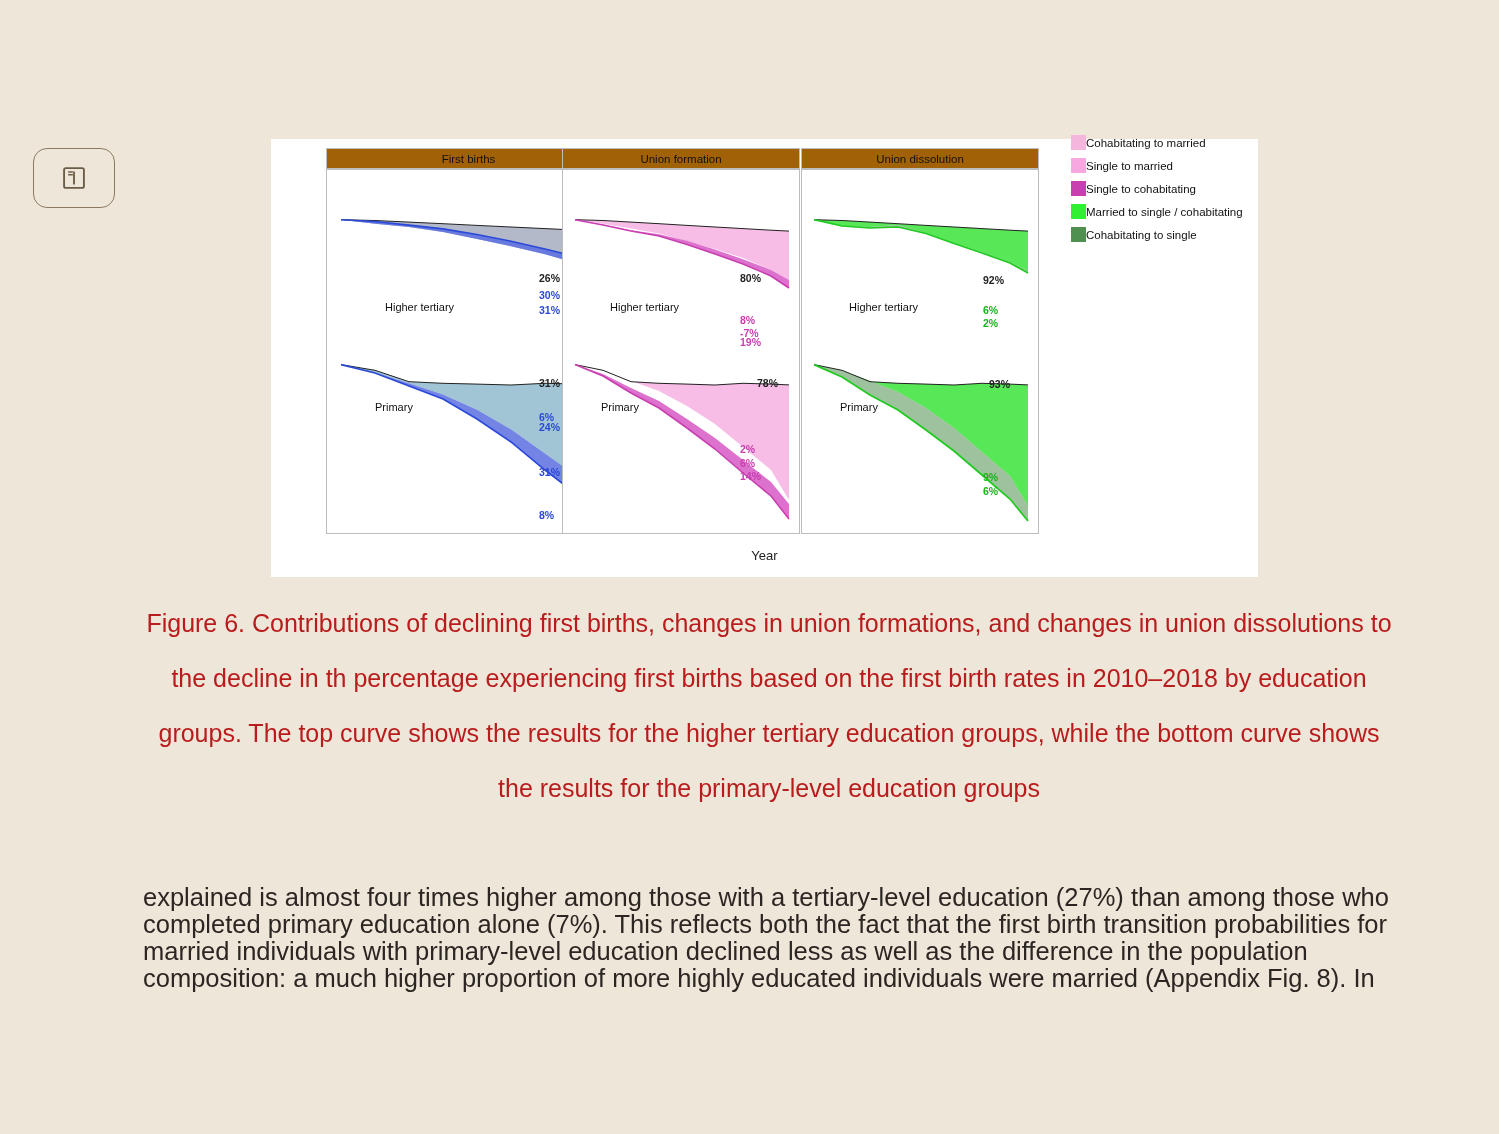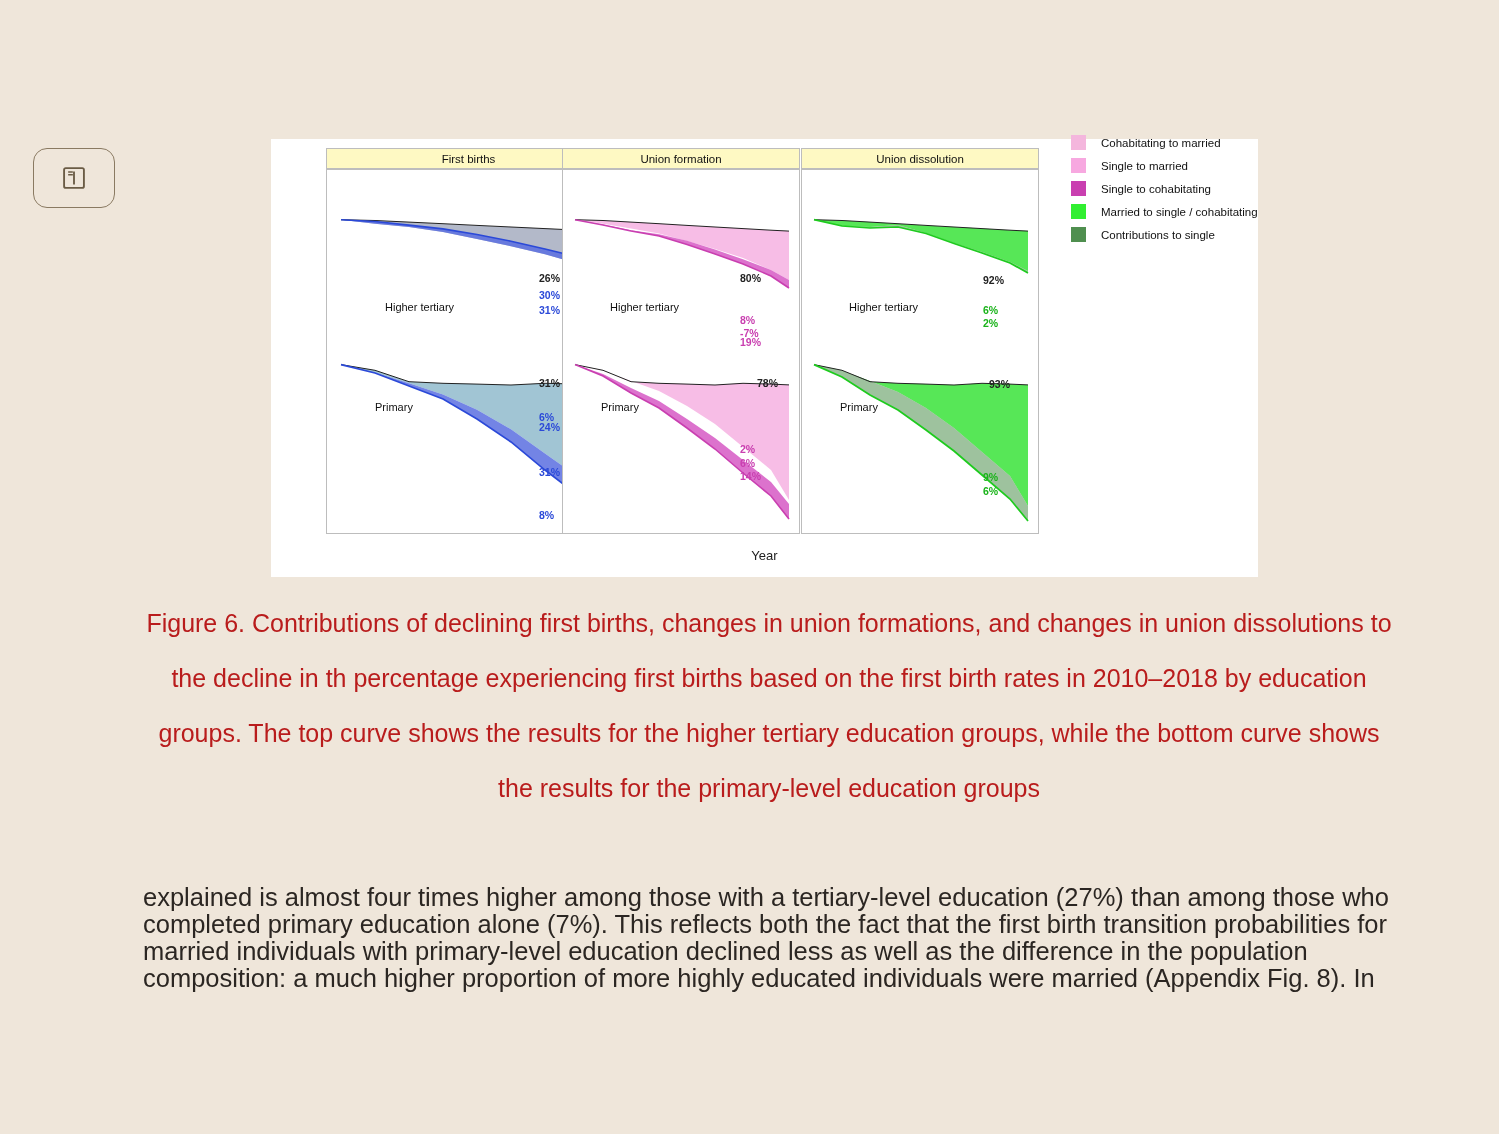--- a/index.html
+++ b/index.html
@@ -85,21 +85,21 @@
     transform: translateY(-50%) rotate(-90deg);
     transform-origin: center center;
     font-size: 11.5px; color: #222; white-space: nowrap;
   }
   .xlab {
     position: absolute; left: 0; right: 0; bottom: 14px;
     text-align: center; font-size: 13px; color: #222;
   }
   .panel-strip {
     position: absolute;
-    background: #fef9c3;
+    background: #a16207;
     border: 1px solid #bdbdbd;
     height: 21px;
     display: flex; align-items: center; justify-content: center;
     font-size: 11.5px; color: #111;
   }
   .panel-box {
     position: absolute;
     background: #ffffff;
     border: 1px solid #bdbdbd;
     overflow: hidden;
@@ -110,21 +110,21 @@
   }
   .grp-label {
     position: absolute; font-size: 11px; color: #111; transform: translateY(-50%);
     white-space: nowrap;
   }
   .legend {
     position: absolute; left: 800px; top: 0px; width: 185px;
     padding-top: 0px;
   }
   .legend-row {
-    display: flex; align-items: center; gap: 15px; height: 23px;
+    display: flex; align-items: center; gap: 0; height: 23px;
   }
   .legend-swatch {
     width: 15px; height: 15px; flex: none;
   }
   .legend-text {
     font-size: 11.5px; color: #111; white-space: nowrap;
   }
   svg { display: block; }
 </style>
 </head>
@@ -259,21 +259,21 @@
         <div class="legend-row">
           <span class="legend-swatch" style="background:#c93fb0;"></span>
           <span class="legend-text">Single to cohabitating</span>
         </div>
         <div class="legend-row">
           <span class="legend-swatch" style="background:#31ef31;"></span>
           <span class="legend-text">Married to single / cohabitating</span>
         </div>
         <div class="legend-row">
           <span class="legend-swatch" style="background:#4f8f4f;"></span>
-          <span class="legend-text">Contributions to single</span>
+          <span class="legend-text">Cohabitating to single</span>
         </div>
       </div>
 
     </div>
   </div>
 
   <div class="figure-caption">Figure 6. Contributions of declining first births, changes in union formations, and changes in union dissolutions to the decline in th percentage experiencing first births based on the first birth rates in 2010–2018 by education groups. The top curve shows the results for the higher tertiary education groups, while the bottom curve shows the results for the primary-level education groups</div>
   <div class="body-text">explained is almost four times higher among those with a tertiary-level education (27%) than among those who completed primary education alone (7%). This reflects both the fact that the first birth transition probabilities for married individuals with primary-level education declined less as well as the difference in the population composition: a much higher proportion of more highly educated individuals were married (Appendix Fig. 8). In</div>
 
 </div>

